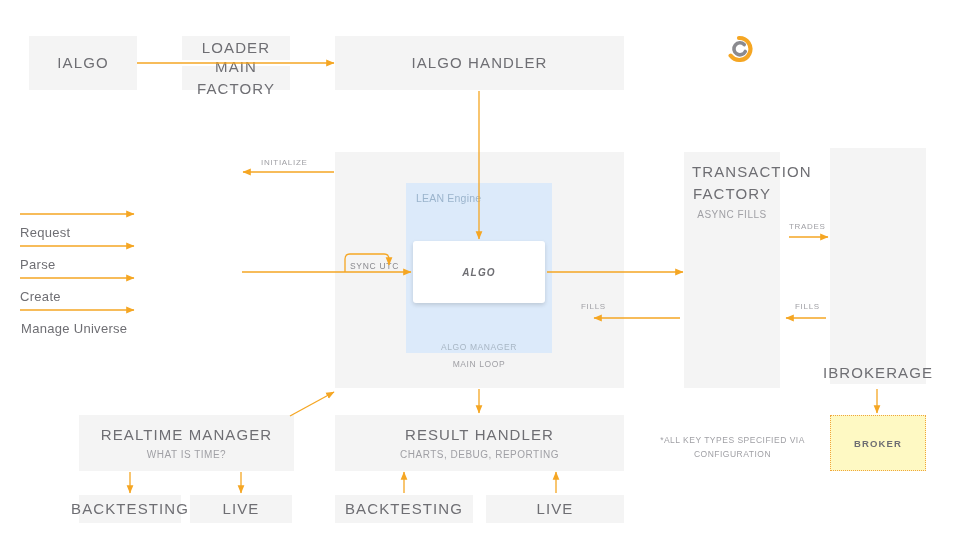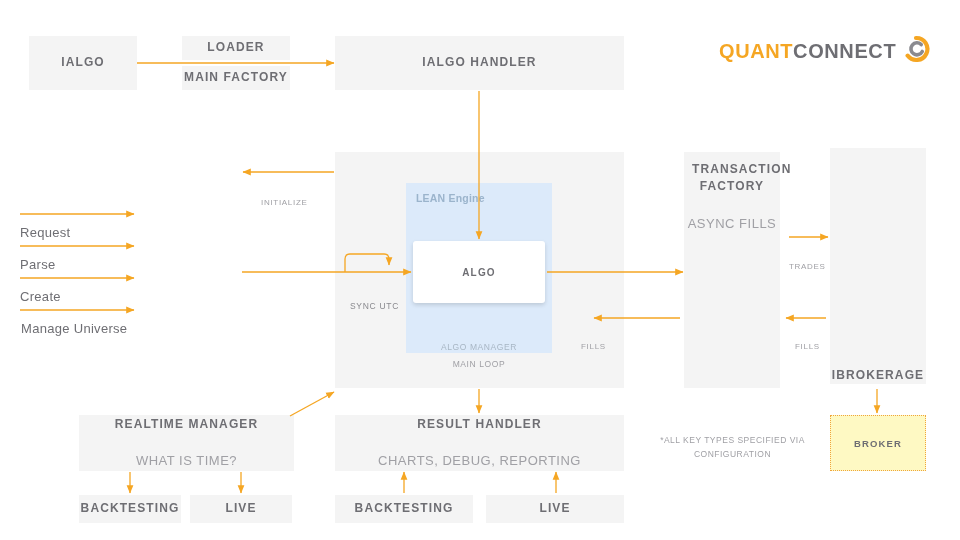--- a/index.html
+++ b/index.html
@@ -21,53 +21,53 @@
     position: absolute;
     background: #f4f4f4;
     display: flex;
     flex-direction: column;
     align-items: center;
     justify-content: center;
     box-sizing: border-box;
     text-align: center;
   }
   .box .ttl {
-    font-size: 12px;
-    font-weight: bold;
+    font-size: 15px;
+    font-weight: normal;
     letter-spacing: 1.1px;
     color: #6e6e73;
     line-height: 1.45;
   }
   .box .sub {
-    font-size: 13px;
+    font-size: 10px;
     font-weight: normal;
     letter-spacing: 0.5px;
     color: #a0a0a5;
     line-height: 1.5;
-    margin-top: 18px;
+    margin-top: 2px;
   }
   .lean-box {
     position: absolute;
     background: #dceafa;
   }
   .lean-label {
     position: absolute;
     font-size: 10.5px;
     color: #9bb4cc;
     letter-spacing: 0.2px;
-    font-weight: bold;
   }
   .algo-box {
     position: absolute;
     background: #ffffff;
     border-radius: 3px;
     box-shadow: 0 2px 4px rgba(0,0,0,0.14);
     display: flex;
     align-items: center;
     justify-content: center;
+    font-style: italic;
   }
   .algo-box span {
     font-size: 10px;
     font-weight: bold;
     letter-spacing: 1.2px;
     color: #6e6e73;
   }
   .inner-cap {
     position: absolute;
     font-size: 8.5px;
@@ -82,21 +82,20 @@
     letter-spacing: 0.6px;
     color: #a0a0a5;
     text-align: center;
   }
   .edge-label {
     position: absolute;
     font-size: 8px;
     letter-spacing: 0.7px;
     color: #a0a0a5;
     white-space: nowrap;
-    margin-top: 40px;
   }
   .side-label {
     position: absolute;
     font-size: 13px;
     letter-spacing: 0.3px;
     color: #6e6e73;
     white-space: nowrap;
   }
   .note {
     position: absolute;
@@ -142,21 +141,20 @@
   .logo .q { color: #f5a623; }
   .logo .c { color: #6e6e73; }
   .logo .mark { margin-left: 6px; display: block; }
 </style>
 </head>
 <body>
 
 <div id="canvas">
 
   <div class="logo" style="left:719px; top:35px;">
-    <div class="txt"><span class="q">QUANT</span><span class="c">CONNECT</span></div>
     <span class="mark">
       <svg width="28" height="28" viewBox="0 0 28 28">
         <path d="M14 3 A11 11 0 1 1 5.6 20.6" fill="none" stroke="#f5a623" stroke-width="4.2" stroke-linecap="round"></path>
         <path d="M19.2 9.6 A6 6 0 1 0 20.3 16.5" fill="none" stroke="#8a8a8f" stroke-width="3.6" stroke-linecap="round"></path>
       </svg>
     </span>
   </div>
 
   <div class="box" style="left:29px; top:36px; width:108px; height:54px;">
     <div class="ttl">IALGO</div>

